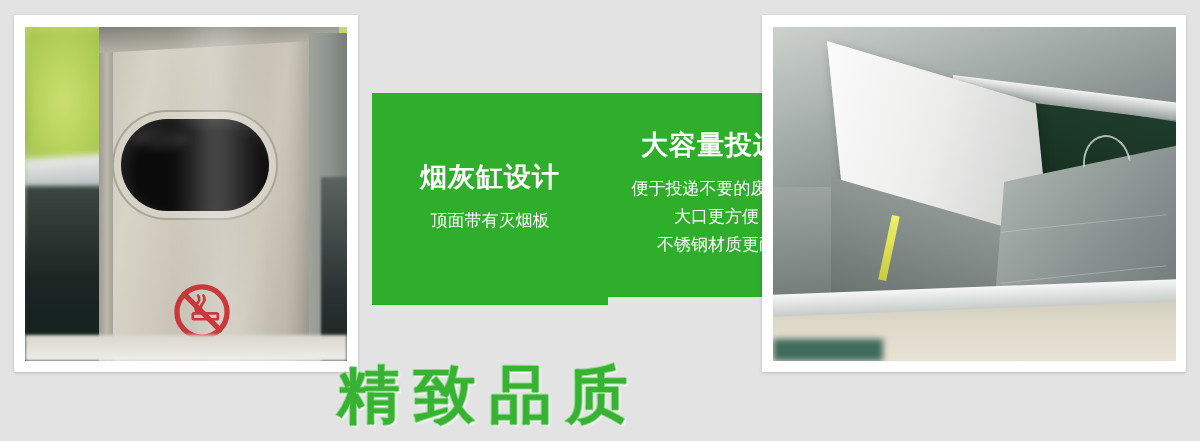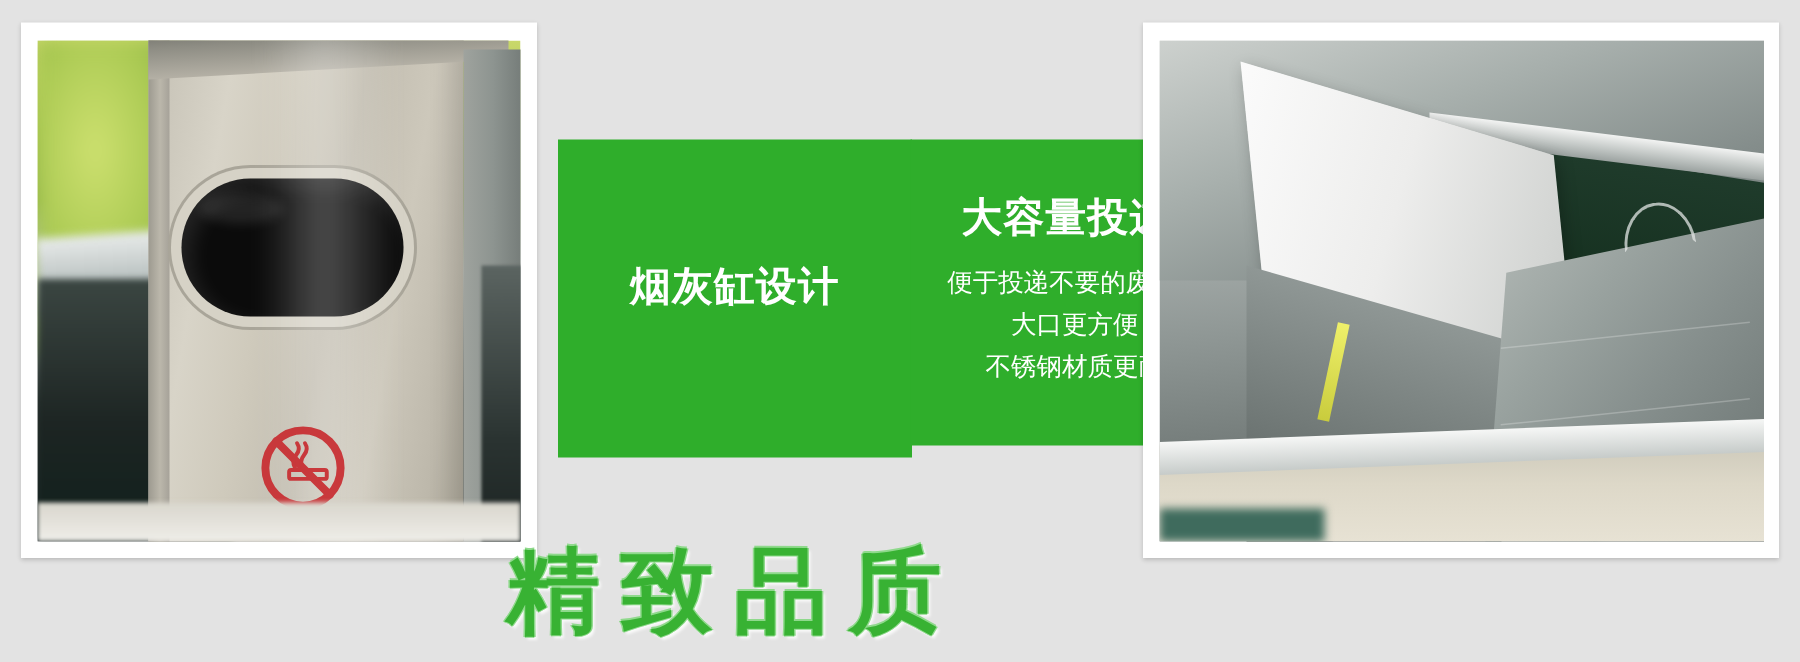--- a/index.html
+++ b/index.html
@@ -274,20 +274,21 @@
           </svg>
         </div>
         <div class="floor"></div>
       </div>
     </div>
   </div>
 
   <div class="card" id="card-ashtray">
     <div class="card-title">烟灰缸设计</div>
     <div class="card-lines">
+      <div class="card-line">顶面带有灭烟板</div>
     </div>
   </div>
 
   <div class="card" id="card-opening">
     <div class="card-title">大容量投递口</div>
     <div class="card-lines">
       <div class="card-line">便于投递不要的废弃物品</div>
       <div class="card-line">大口更方便，</div>
       <div class="card-line">不锈钢材质更耐用</div>
     </div>

